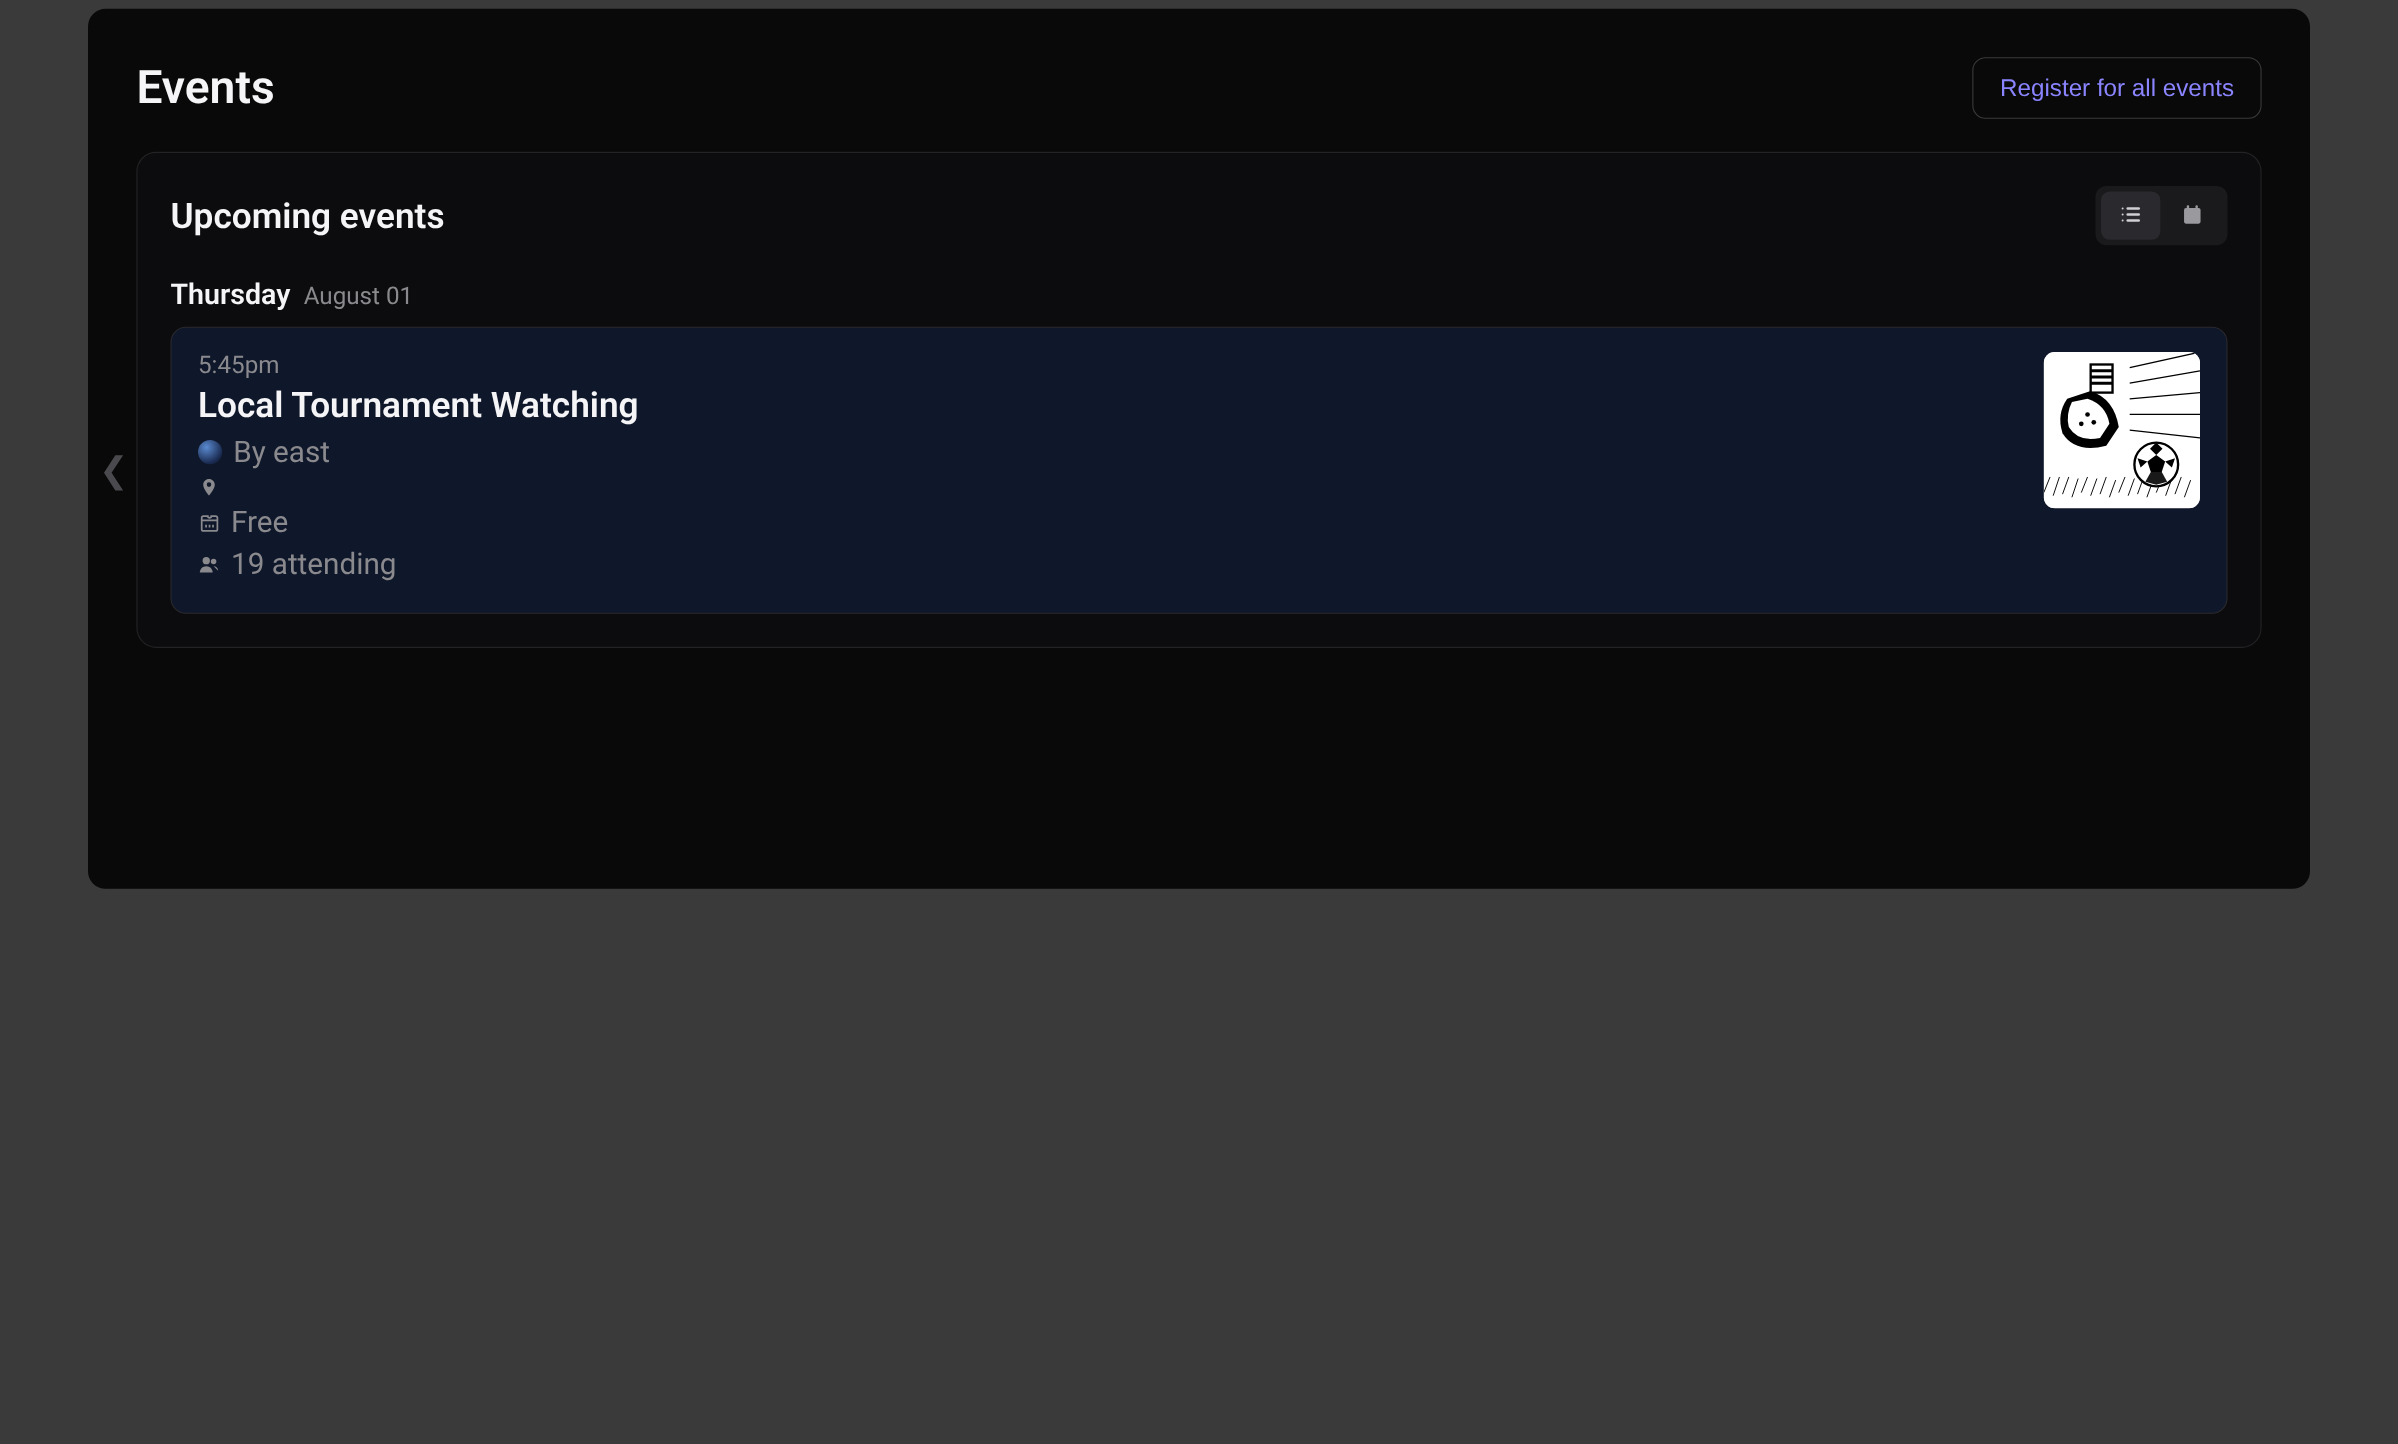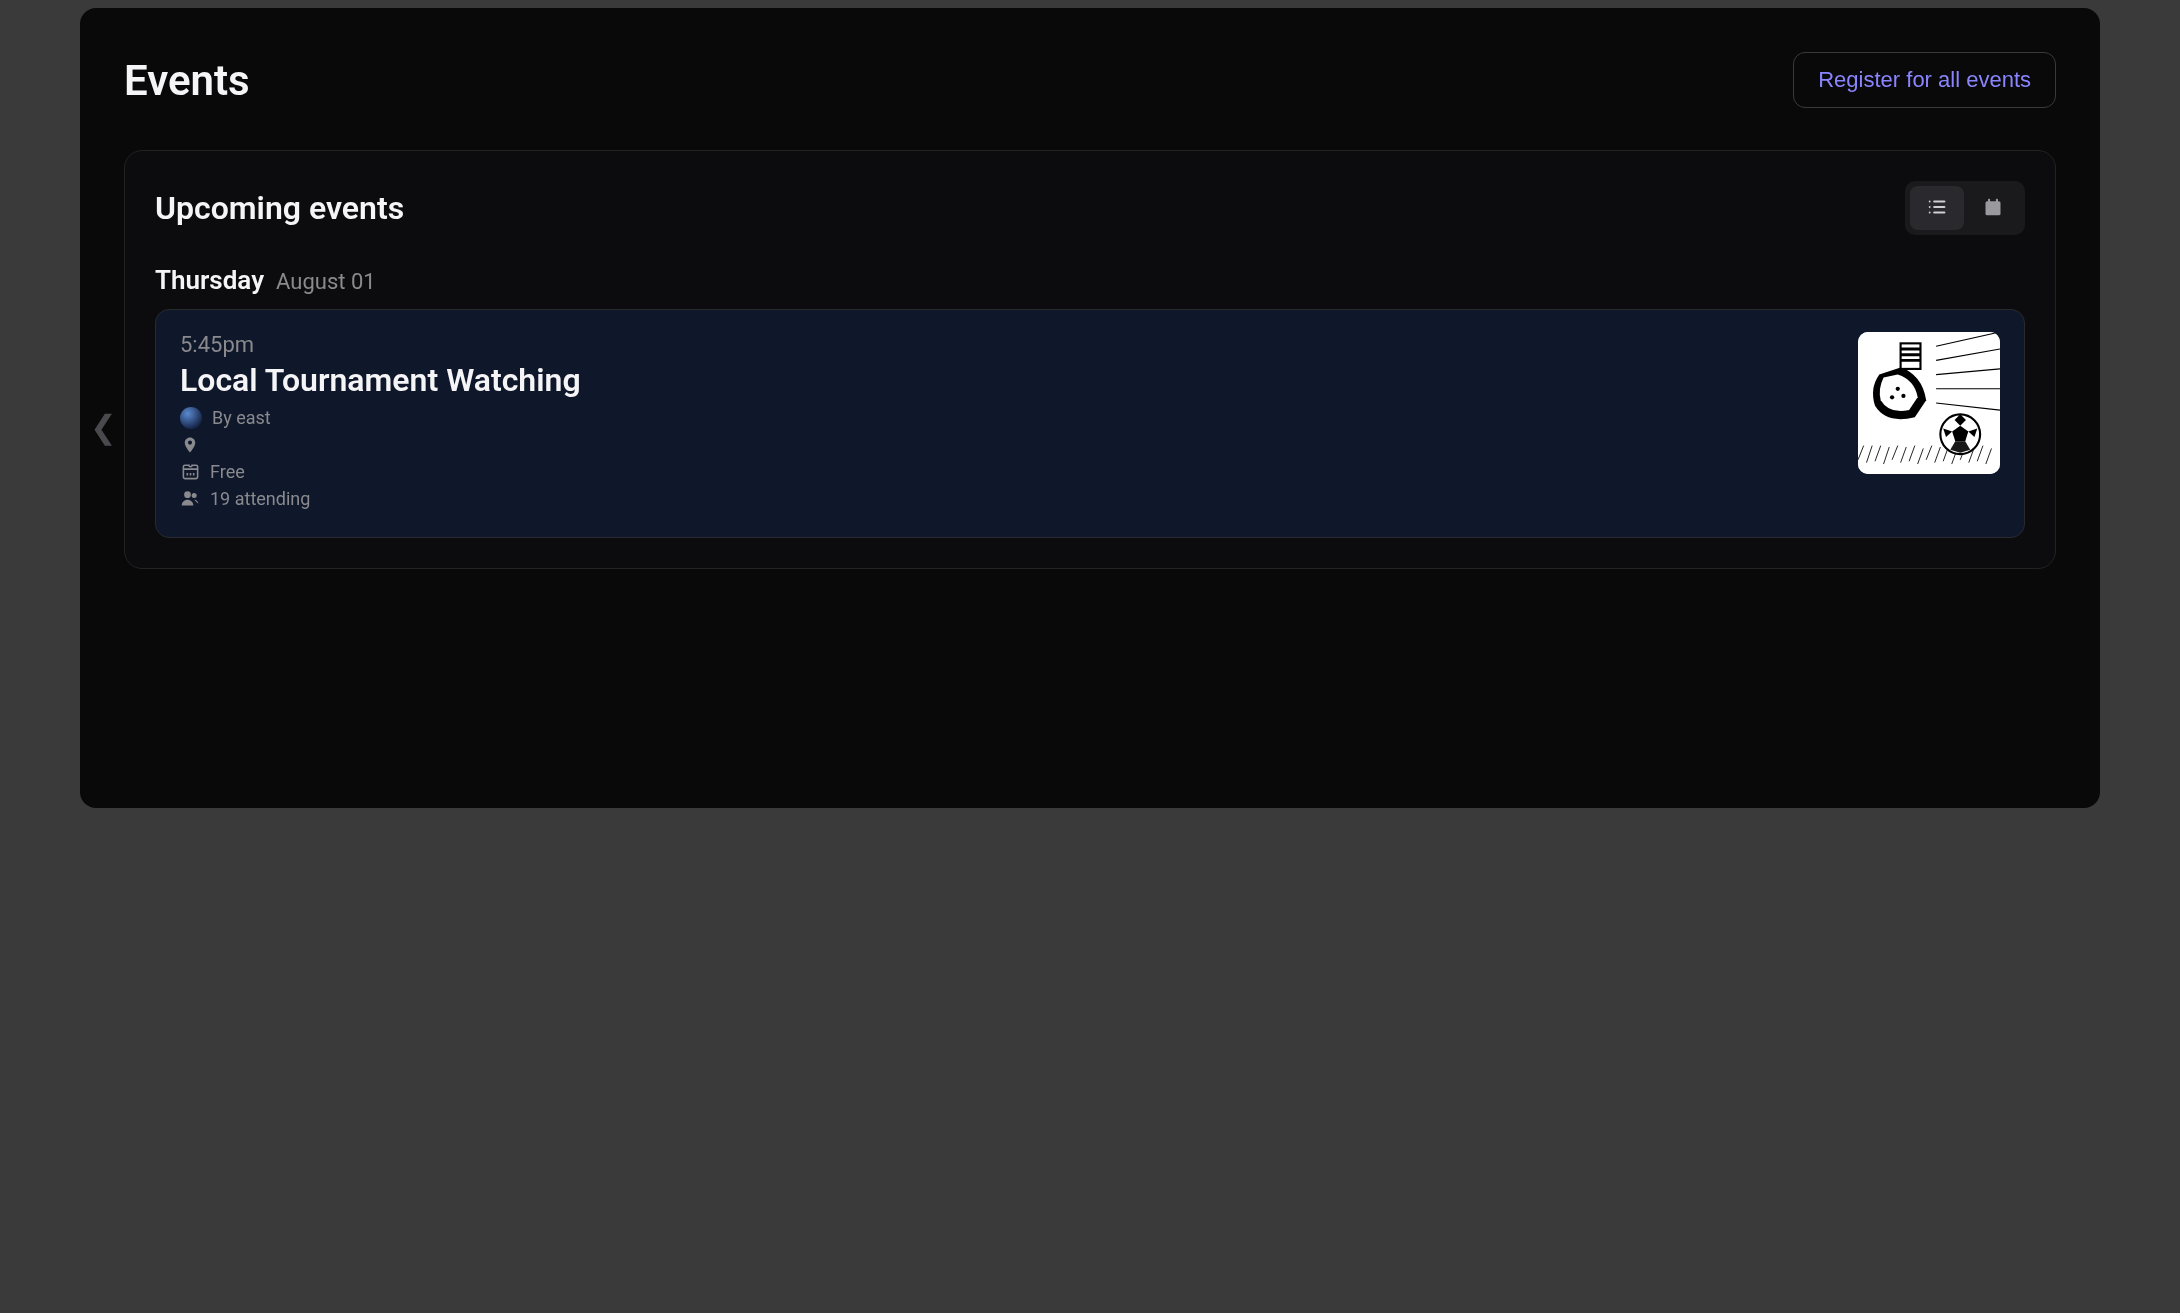--- a/index.html
+++ b/index.html
@@ -39,21 +39,21 @@
       font-weight: 400;
       padding: 14px 24px;
       border-radius: 12px;
       cursor: pointer;
     }
     .panel {
       background: #0c0c0e;
       border: 1px solid #232326;
       border-radius: 18px;
       padding: 30px;
-      margin: 12px 20px;
+      margin: 0 20px;
     }
     .panel-header {
       display: flex;
       justify-content: space-between;
       align-items: center;
       margin-bottom: 30px;
     }
     .panel-title {
       color: #f5f5f7;
       font-size: 32px;
@@ -117,24 +117,25 @@
       margin-bottom: 4px;
     }
     .event-title {
       color: #f5f5f7;
       font-size: 32px;
       font-weight: 600;
       margin-bottom: 8px;
     }
     .event-meta {
       display: flex;
+      align-items: center;
       gap: 10px;
       margin-bottom: 6px;
       color: #8a8a8e;
-      font-size: 18px;
+      font-size: 27px;
     }
     .event-meta .icon {
       width: 20px;
       height: 20px;
       display: inline-flex;
       align-items: center;
       justify-content: center;
       color: #8a8a8e;
       flex-shrink: 0;
     }

